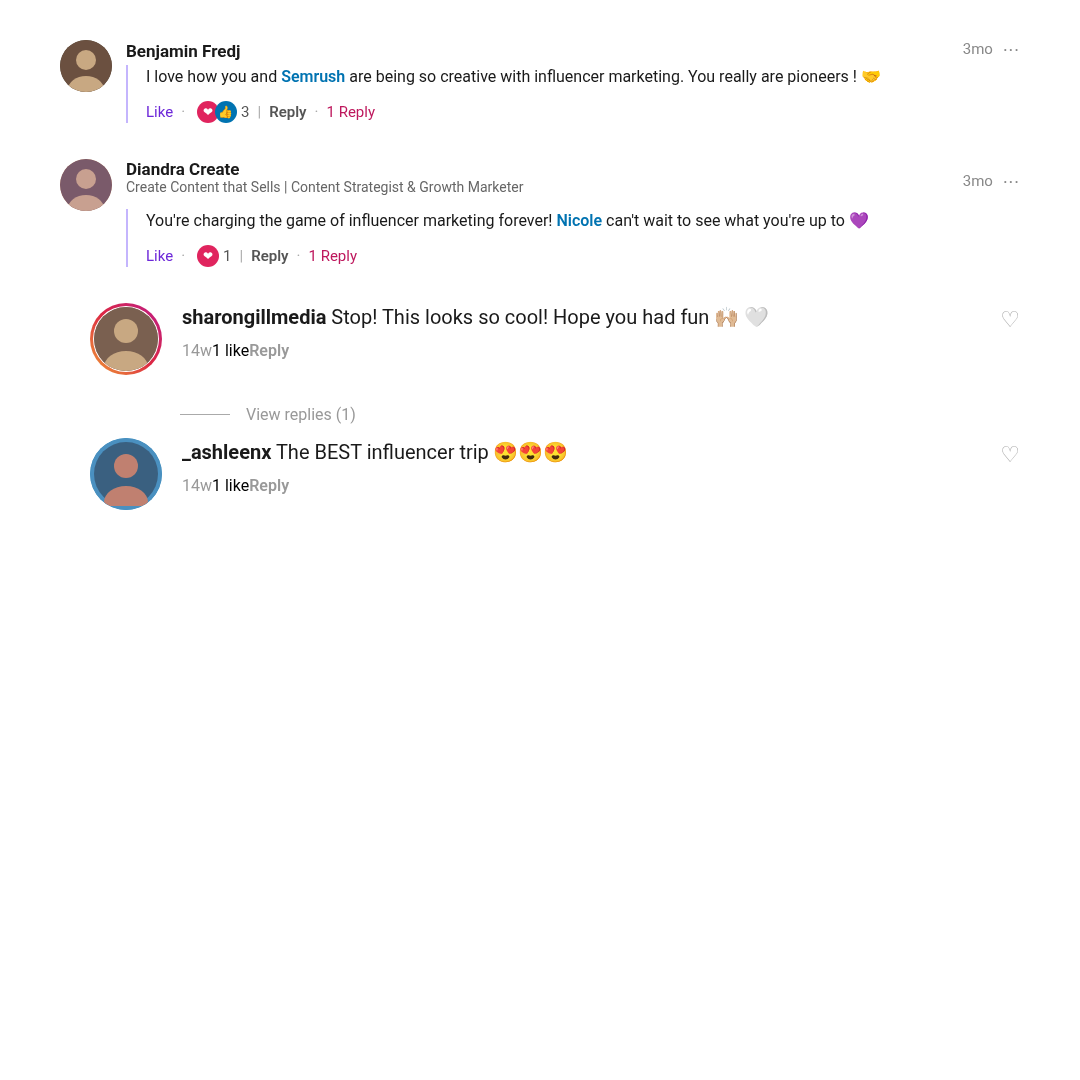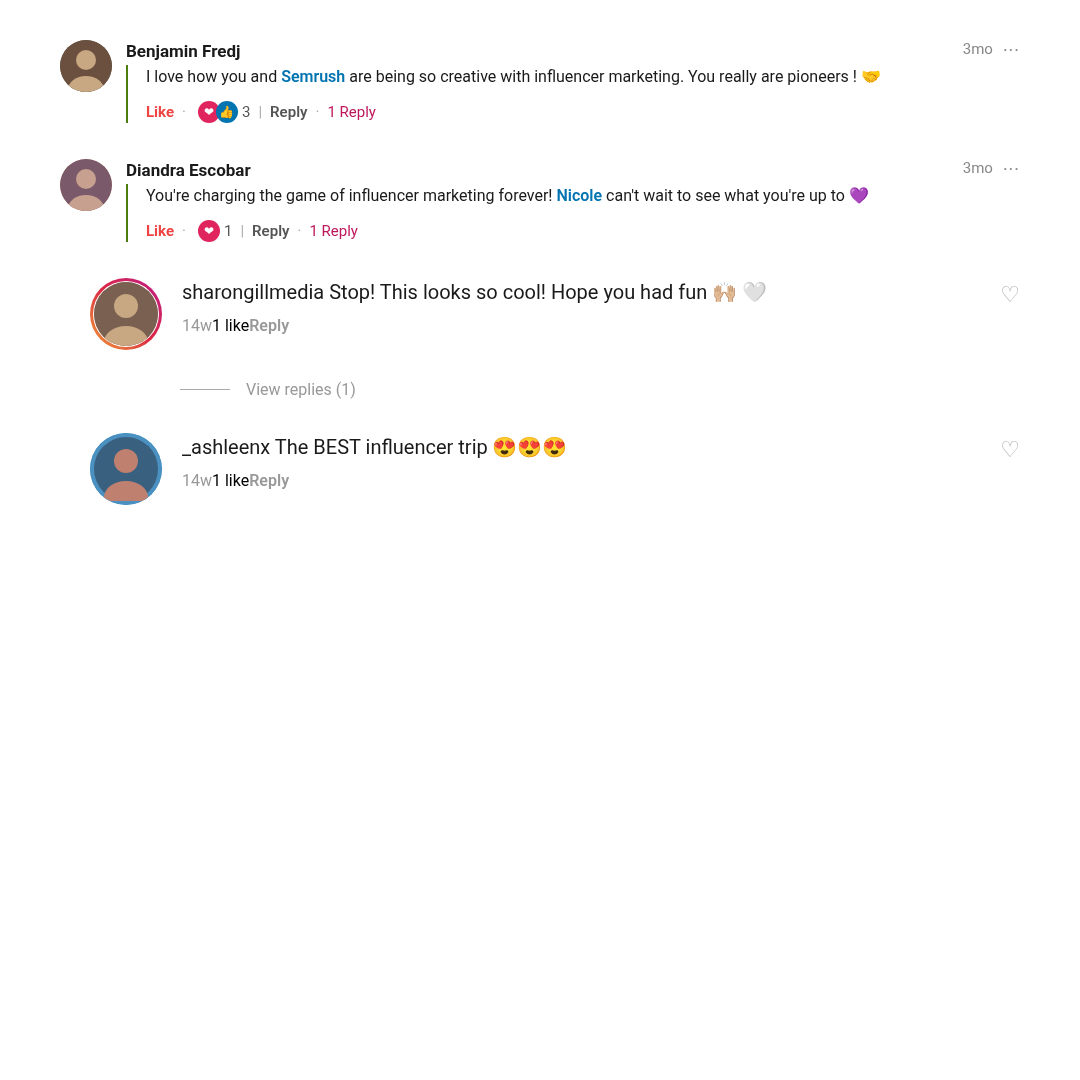--- a/index.html
+++ b/index.html
@@ -81,21 +81,21 @@
       cursor: pointer;
     }
 
     .comment-subtitle {
       font-size: 14px;
       color: #666;
       margin-bottom: 10px;
     }
 
     .comment-body-wrapper {
-      border-left: 2px solid #4d7c0f;
+      border-left: 2px solid #c4b5fd;
       padding-left: 18px;
       margin-top: 4px;
     }
 
     .comment-text {
       font-size: 16px;
       color: #1a1a1a;
       line-height: 1.5;
       margin-bottom: 12px;
     }
@@ -107,22 +107,22 @@
 
     .comment-actions {
       display: flex;
       align-items: center;
       gap: 0;
       font-size: 15px;
       color: #555;
     }
 
     .action-like {
-      color: #ef4444;
-      font-weight: 700;
+      color: #6d28d9;
+      font-weight: 400;
       cursor: pointer;
     }
 
     .action-sep {
       color: #aaa;
       margin: 0 8px;
     }
 
     .reaction-icons {
       display: inline-flex;
@@ -220,21 +220,21 @@
     }
 
     .ig-comment-text {
       font-size: 20px;
       color: #1a1a1a;
       line-height: 1.4;
       margin-bottom: 10px;
     }
 
     .ig-username {
-      font-weight: 400;
+      font-weight: 700;
     }
 
     .ig-comment-meta {
       display: flex;
       align-items: center;
       font-size: 16px;
       color: #999;
     }
 
     .ig-meta-time {
@@ -263,21 +263,21 @@
     .ig-comment-row {
       display: flex;
       align-items: flex-start;
     }
 
     .view-replies-row {
       display: flex;
       align-items: center;
       gap: 16px;
       padding-left: 120px;
-      margin-bottom: 34px;
+      margin-bottom: 14px;
     }
 
     .view-replies-line {
       width: 50px;
       height: 1px;
       background: #aaa;
     }
 
     .view-replies-text {
       font-size: 16px;
@@ -359,21 +359,22 @@
     <div class="avatar avatar-diandra">
       <svg width="52" height="52" viewBox="0 0 52 52">
         <circle cx="26" cy="26" r="26" fill="#7a5a6a"></circle>
         <circle cx="26" cy="20" r="10" fill="#c8a090"></circle>
         <ellipse cx="26" cy="50" rx="18" ry="14" fill="#c8a090"></ellipse>
       </svg>
     </div>
     <div class="comment-content">
       <div class="comment-header">
         <div>
-          <span class="comment-author-name">Diandra Escobar</span>
+          <span class="comment-author-name">Diandra Create</span>
+          <div class="comment-subtitle">Create Content that Sells | Content Strategist &amp; Growth Marketer</div>
         </div>
         <div class="comment-meta-right">
           <span>3mo</span>
           <span class="three-dots">···</span>
         </div>
       </div>
       <div class="comment-body-wrapper">
         <div class="comment-text">
           You're charging the game of influencer marketing forever! <span class="mention">Nicole</span> can't wait to see what you're up to 💜
         </div>

